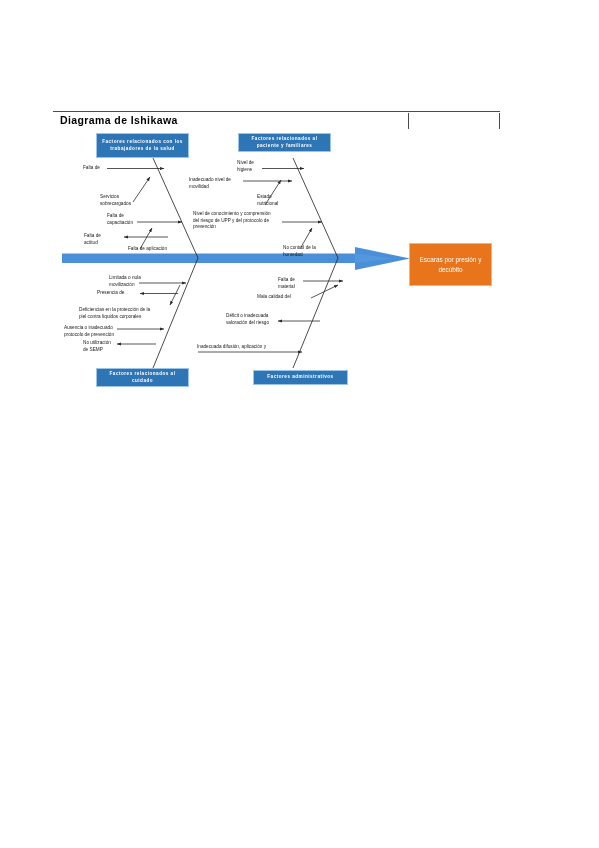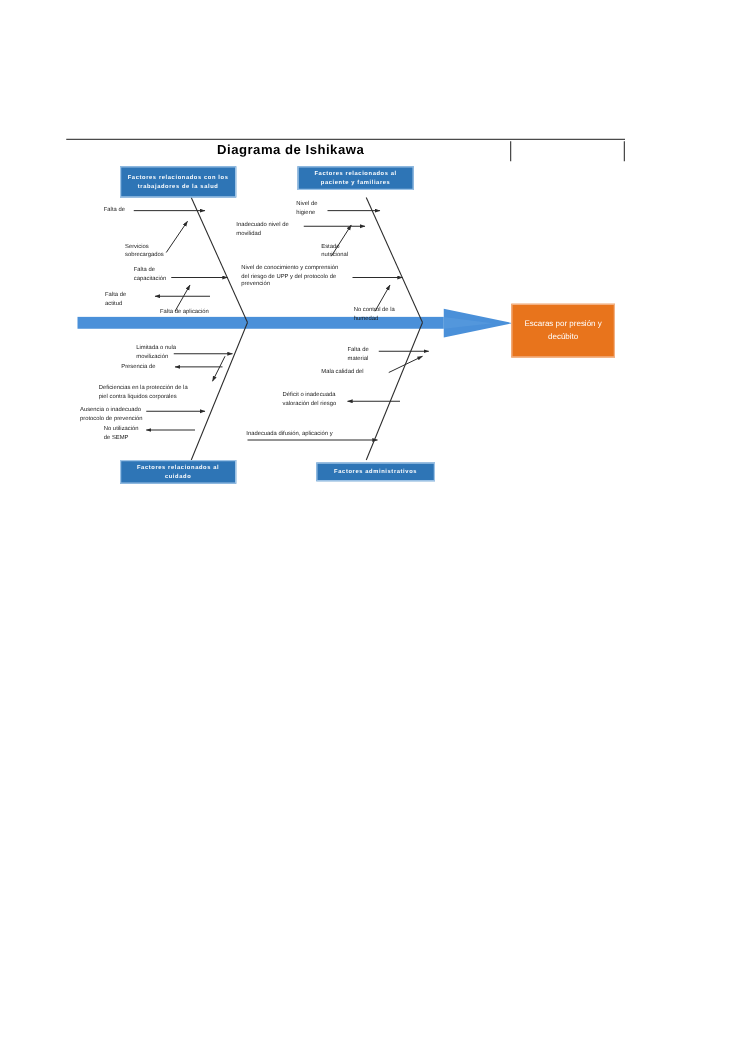--- a/index.html
+++ b/index.html
@@ -27,21 +27,20 @@
     top: 111px;
     width: 447px;
     height: 0;
     border-top: 1.2px solid #4a4a4a;
   }
   #title-text {
     position: absolute;
     left: 60px;
     top: 114px;
     width: 345px;
-    text-align: center;
     font-size: 10.5px;
     font-weight: bold;
     color: #000000;
     letter-spacing: 0.4px;
   }
   #title-divider {
     position: absolute;
     left: 408px;
     top: 113px;
     width: 0;

